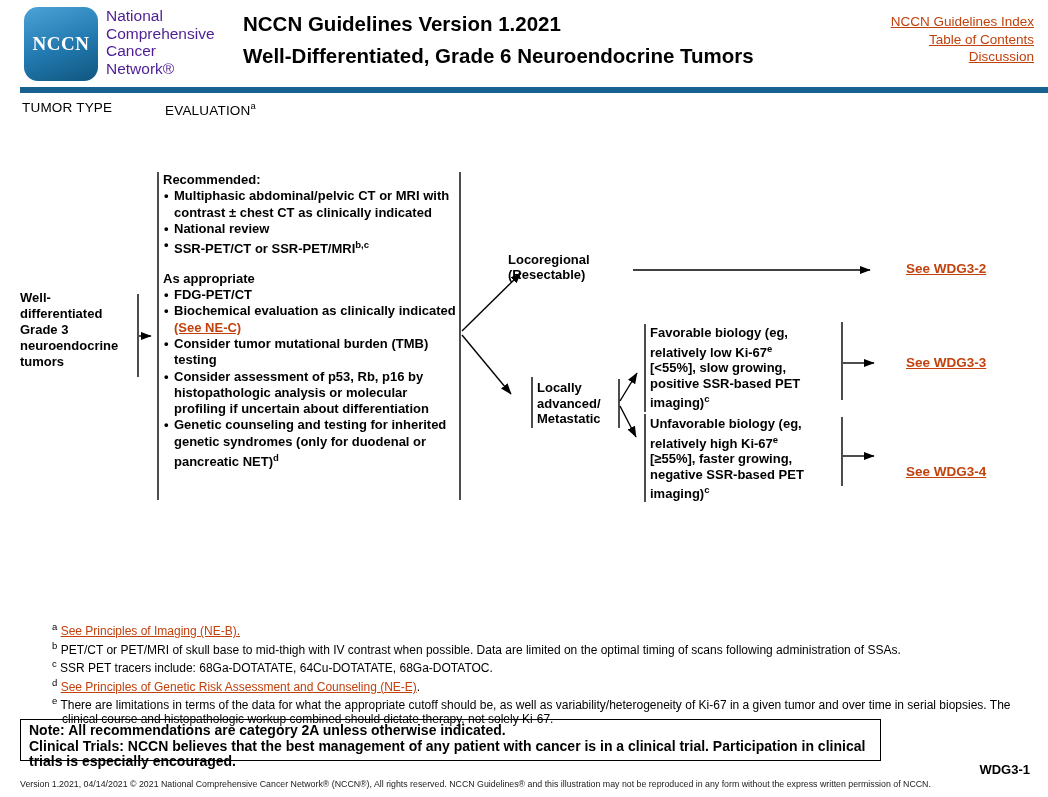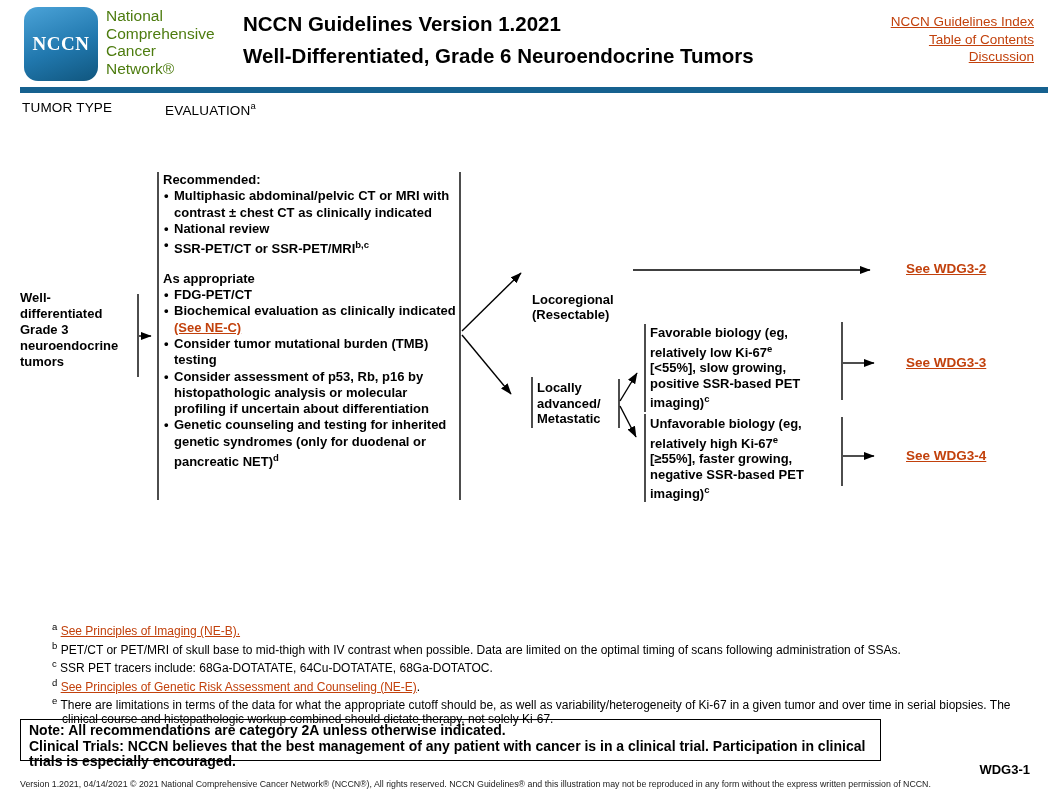--- a/index.html
+++ b/index.html
@@ -11,45 +11,45 @@
   
   .logo{
     left:24px;top:7px;width:74px;height:74px;border-radius:14px;
     background:linear-gradient(160deg,#4ba3d8 0%,#2178ae 55%,#10567e 100%);
     display:flex;align-items:center;justify-content:center;
   }
   .logo span{
     font-family:"Liberation Serif", serif;font-weight:bold;color:#fff;
     font-size:19px;letter-spacing:.5px;text-align:right;
   }
-  .org{left:106px;top:7px;font-size:15.5px;line-height:17.5px;color:#4d7c0f;}
+  .org{left:106px;top:7px;font-size:15.5px;line-height:17.5px;color:#4c1d95;}
   .title{left:243px;top:12px;font-size:20.5px;font-weight:bold;}
   .subtitle{left:243px;top:44px;font-size:20.5px;font-weight:bold;}
   .nav{right:14px;top:13px;text-align:right;font-size:13.5px;line-height:17.5px;}
   .nav a{display:block;}
   a.link, .link{color:#c2410c;text-decoration:underline;cursor:pointer;}
   .bluebar{left:20px;top:87px;width:1028px;height:6px;background:#16618f;}
   
   .colhead{top:100px;font-size:13.5px;font-weight:normal;letter-spacing:.2px;}
   sup{font-size:9.5px;}
   
   .node{font-size:13px;font-weight:bold;line-height:16px;}
   .tumor{left:20px;top:290px;width:125px;}
   .eval{left:163px;top:172px;width:294px;font-size:13px;font-weight:bold;line-height:16.3px;}
   .eval .bullet{position:relative;padding-left:11px;}
   .eval .bullet::before{content:"\2022";position:absolute;left:1px;}
   .eval .gap{margin-top:13px;}
-  .locoregional{left:532px;top:252px;line-height:15px;margin-top:40px;}
+  .locoregional{left:508px;top:252px;line-height:15px;}
   .locally{left:537px;top:380px;line-height:15.5px;}
   .fav{left:650px;top:325px;line-height:15.5px;}
   .unfav{left:650px;top:416px;line-height:15.5px;}
   .seelink{font-size:13.5px;font-weight:bold;}
   .see2{left:906px;top:261px;}
   .see3{left:906px;top:355px;}
-  .see4{left:906px;top:448px;}
+  .see4{left:906px;top:464px;}
   
   .footnotes{left:20px;top:620px;width:1014px;font-size:12px;line-height:13.6px;}
   .fn{padding-left:10px;text-indent:-10px;margin-left:32px;}
   
   .notebox{
     left:20px;top:719px;width:843px;height:33px;border:1.5px solid #000;
     padding:3px 8px 4px 8px;font-size:14px;font-weight:bold;line-height:15.5px;
   }
   
   .copyright{left:20px;top:779px;font-size:8.8px;color:#1a1a1a;}

